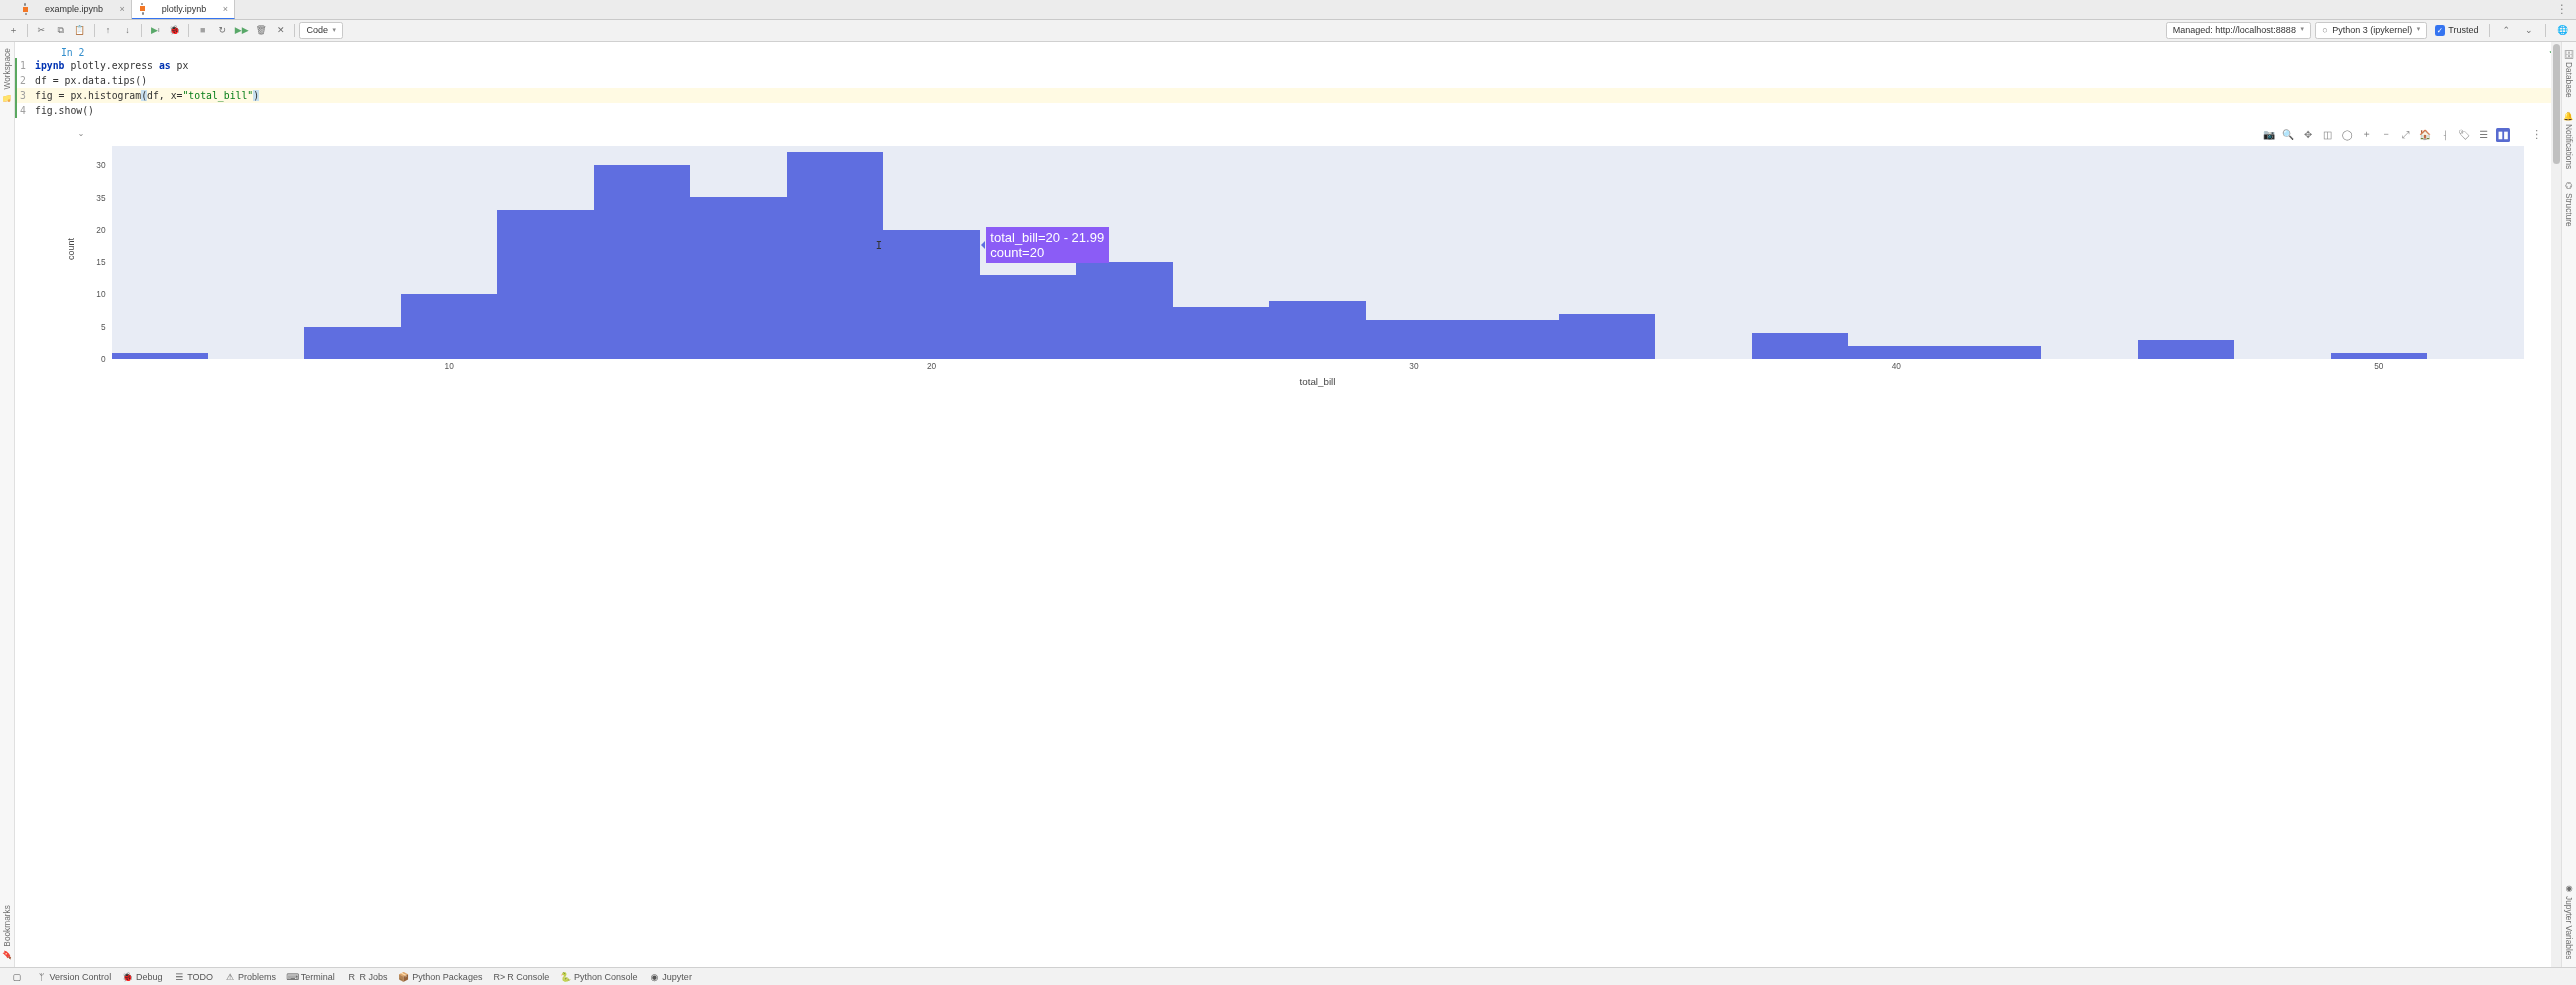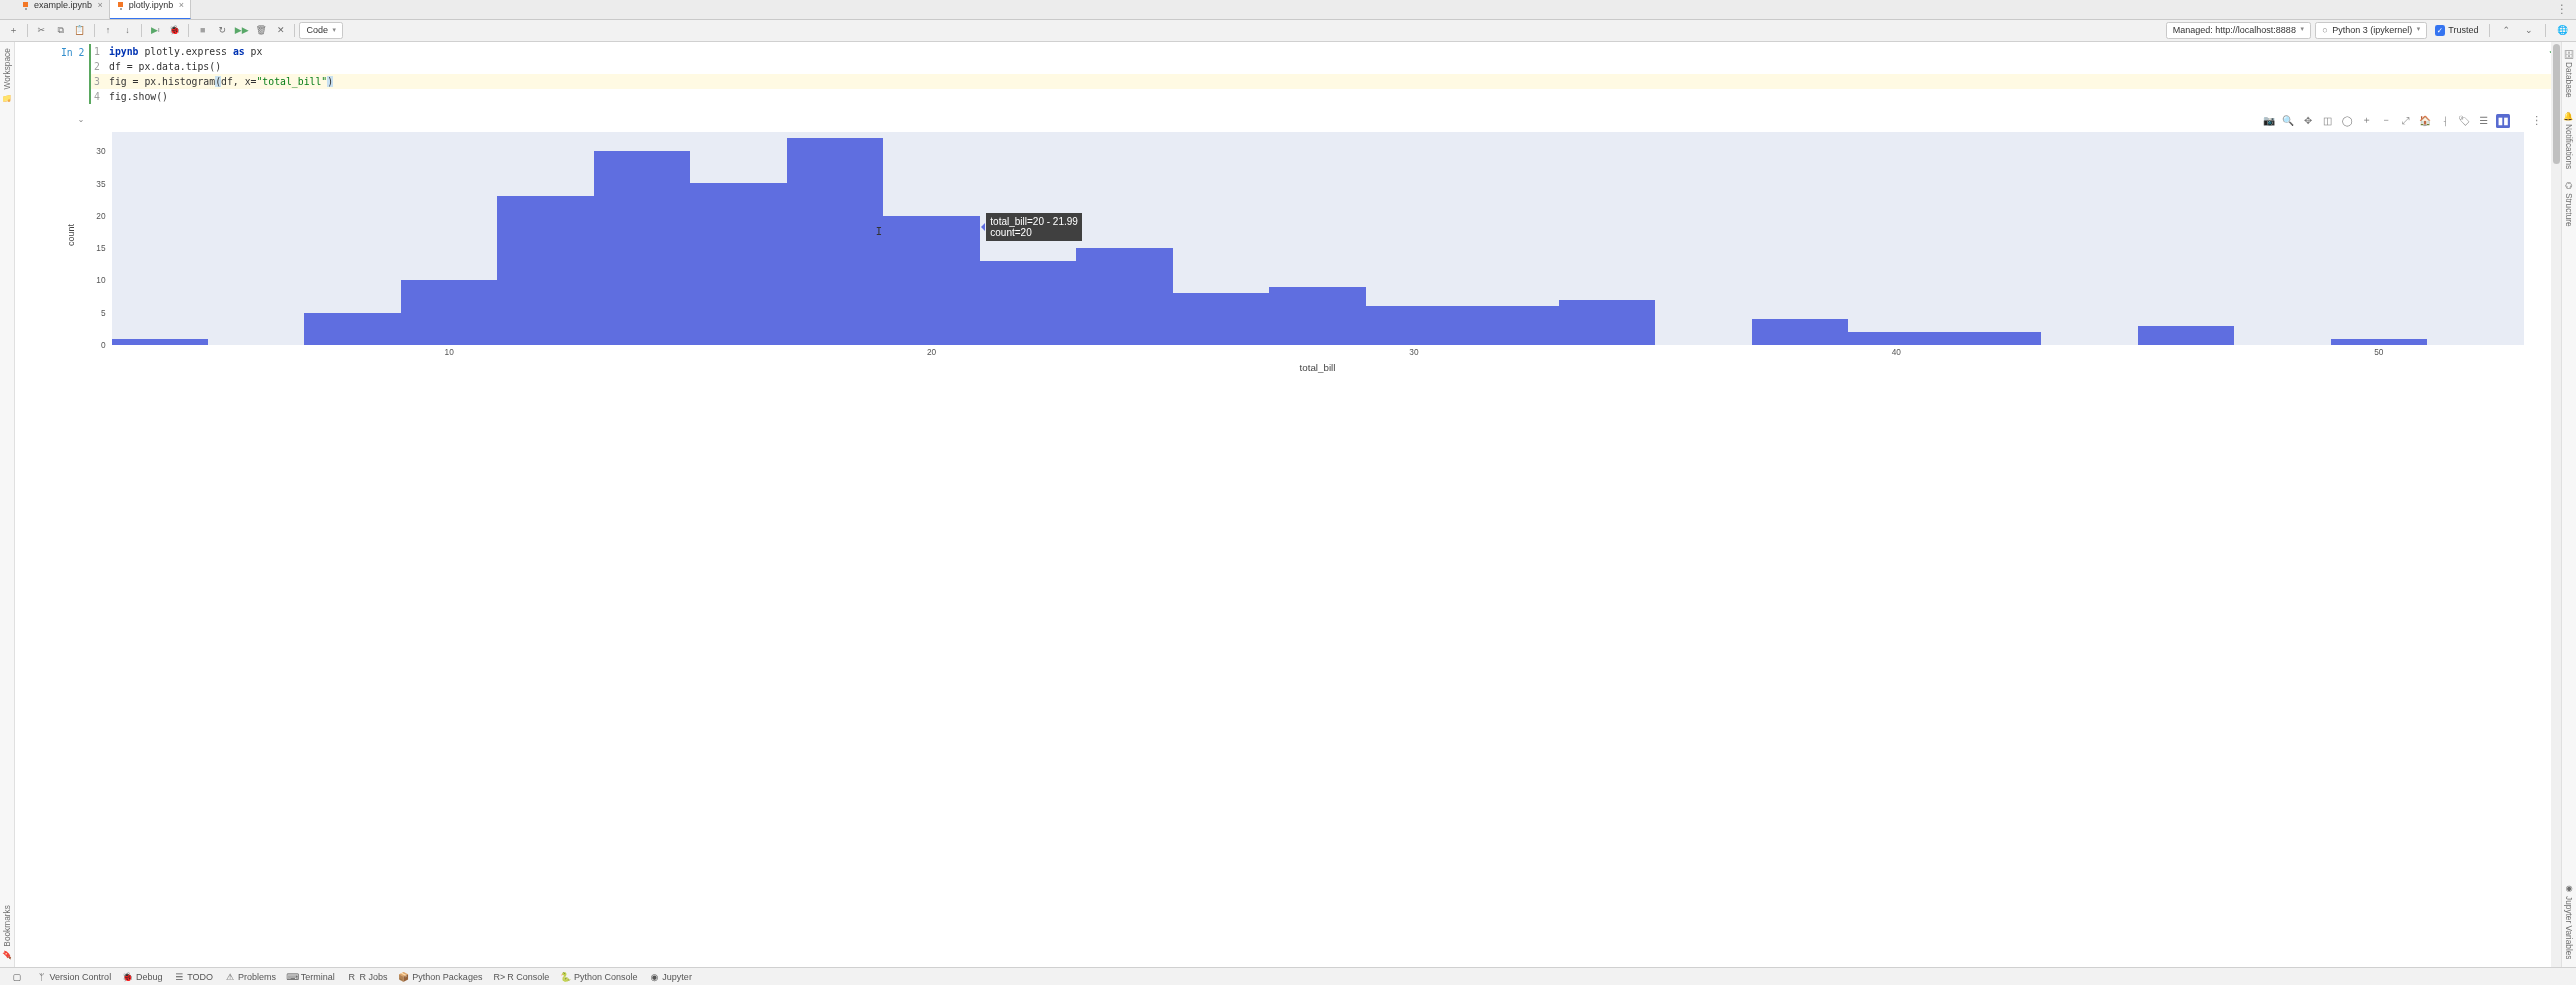--- a/index.html
+++ b/index.html
@@ -1,21 +1,21 @@
 <!DOCTYPE html>
 <html style="font-size:12px"><head>
 <meta charset="utf-8">
 <style>
 * { margin: 0; padding: 0; box-sizing: border-box; }
 body { font-family: -apple-system, BlinkMacSystemFont, 'Segoe UI', sans-serif; font-size: 9px; color: #333; background: #fff; overflow: hidden; }
 .app { display: flex; flex-direction: column; height: 100vh; }
 
 
 .tabs-bar { display: flex; align-items: center; height: 19.5px; background: #ececec; border-bottom: 0.8px solid #c9c9c9; padding-left: 15px; }
-.tab { display: flex; height: 19.5px; padding: 0 4.5px 0 6px; border-right: 0.8px solid #c9c9c9; cursor: pointer; gap: 4px; font-size: 9px; }
+.tab { display: flex; align-items: center; height: 19.5px; padding: 0 4.5px 0 6px; border-right: 0.8px solid #c9c9c9; cursor: pointer; gap: 15px; font-size: 9px; }
 .tab.active { background: #fff; border-bottom: 1.5px solid #3574f0; }
 .tab .close { font-size: 9px; color: #888; padding: 0 1.5px; }
 .tab .jupyter-ico { width: 9px; height: 9px; display:inline-block; border-radius:50%; background: radial-gradient(circle, #f37726 45%, transparent 46%); position: relative; }
 .tab .jupyter-ico::before, .tab .jupyter-ico::after { content:''; position:absolute; width:2.3px; height:2.3px; background:#888; border-radius:50%;}
 .tab .jupyter-ico::before { top:-1.5px; left:3px;}
 .tab .jupyter-ico::after { bottom:-1.5px; right:3px;}
 .tabs-bar .more { margin-left: auto; padding: 0 7.5px; color:#888; font-size:12px; letter-spacing:0.8px;}
 
 
 .toolbar { display: flex; align-items: center; height: 22.5px; background: #f2f2f2; border-bottom: 0.8px solid #d0d0d0; padding: 0 4.5px; gap: 1.5px; }
@@ -33,21 +33,21 @@
 
 .main-wrap { flex:1; display:flex; position:relative; overflow:hidden;}
 .left-gutter, .right-gutter { width:15px; background:#f7f7f7; border-right:0.8px solid #e0e0e0; display:flex; flex-direction:column; align-items:center; padding-top:6px; gap:13.5px;}
 .right-gutter{border-right:none;border-left:0.8px solid #e0e0e0;}
 .gutter-item { writing-mode: vertical-rl; font-size:8.3px; color:#6e6e6e; cursor:pointer; display:flex; align-items:center; gap:3px;}
 .gutter-item.left { transform: rotate(180deg);}
 
 .content { flex:1; display:flex; flex-direction:column; overflow:auto; position:relative;}
 
 
-.cell { display:flex; margin-top:1.5px;}
+.cell { display:flex; margin-top:1.5px;flex-direction:column;}
 .cell-prompt { width:74px; text-align:right; padding:3px 4.5px 0 0; font-family: 'Menlo', 'Consolas', monospace; font-size:9.8px; color:#338ecc;}
 .cell-body { flex:1; border-left:2.3px solid #5aa860; padding-left:0; position:relative;}
 .code-line { display:flex; font-family:'Menlo','Consolas',monospace; font-size:9.8px; line-height:15px;}
 .code-line .lineno { width:15px; text-align:right; color:#a0a0a0; padding-right:6px; user-select:none;}
 .code-line .code { padding-left:3px; white-space:pre;}
 .code-line.hl { background:#fffae3;}
 .kw{color:#0033b3;font-weight:bold;} .str{color:#067d17;}
 .sel-bracket{background:#c8e0f0;}
 .green-check{position:absolute; right:4.5px; top:3px; color:#59a869; font-size:9.8px;}
 
@@ -66,21 +66,21 @@
 
 .chart-area { position:relative; margin:0 30px 0 22.5px;}
 .chart-bg { background:#e8ecf5; position:relative;}
 .y-tick{position:absolute; right:0; transform:translateY(50%); font-size:8.3px; color:#555;}
 .y-label { position:absolute; left:-41px; top:50%; transform:rotate(-90deg) translateX(50%); transform-origin:left; font-size:9px; color:#444;}
 .x-axis { position:absolute; left:0; right:0; bottom:-12px; height:10.5px;}
 .x-tick{position:absolute; font-size:8.3px; color:#555; transform:translateX(-50%);}
 .x-label { text-align:center; font-size:9.8px; color:#444; margin-top:16.5px;}
 .bars { position:absolute; left:0; right:0; bottom:0; top:0;}
 .bar { position:absolute; bottom:0; background:#5f6ee0;}
-.hover-box { position:absolute; background:#404040; color:#fff; font-size:10px; padding:3px 4.5px; white-space:nowrap; z-index:10;}
+.hover-box { position:absolute; background:#8b5cf6; color:#fff; font-size:13px; padding:3px 4.5px; white-space:nowrap; z-index:10;}
 .hover-box::before{content:''; position:absolute; left:-4.5px; top:50%; transform:translateY(-50%); border:4.5px solid transparent; border-right-color:#5f6ee0; border-left:none;}
 .cursor-caret{position:absolute; font-family:monospace; color:#333; font-size:10.5px;}
 
 
 .status-bar { height:18px; background:#f2f2f2; border-top:0.8px solid #d0d0d0; display:flex; align-items:center; padding:0 6px; gap:3px;}
 .status-item{display:flex; align-items:center; gap:3px; padding:0 6px; font-size:9px; color:#555; cursor:pointer;}
 .status-ico{width:9.8px;height:9.8px;display:inline-flex;align-items:center;justify-content:center;}
 .scrollbar{position:absolute; right:0; top:0; width:9.8px; height:100%; background:#f0f0f0;}
 .scrollbar-thumb{position:absolute; top:1.5px; right:0.8px; width:7.5px; height:120px; background:#c0c0c0; border-radius:3.8px;}
 </style>

